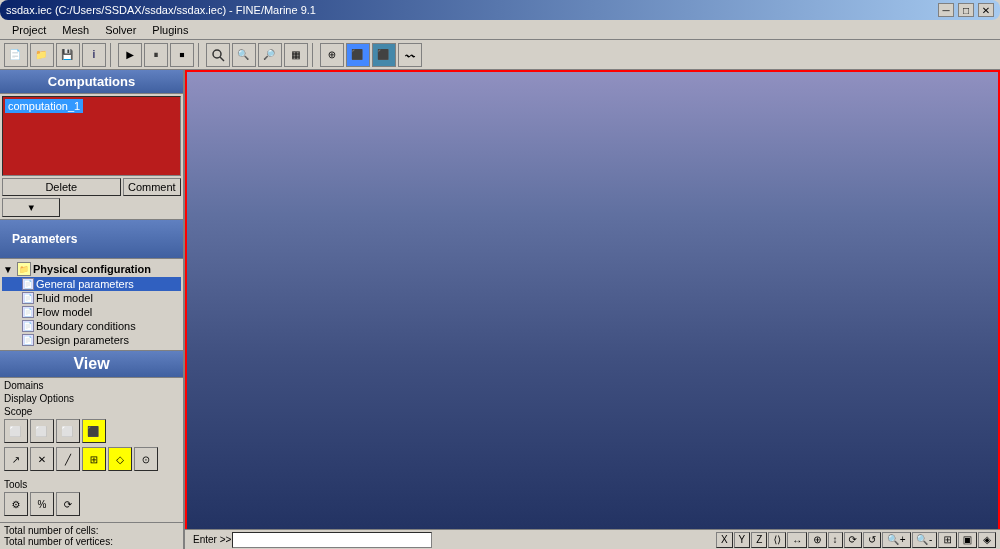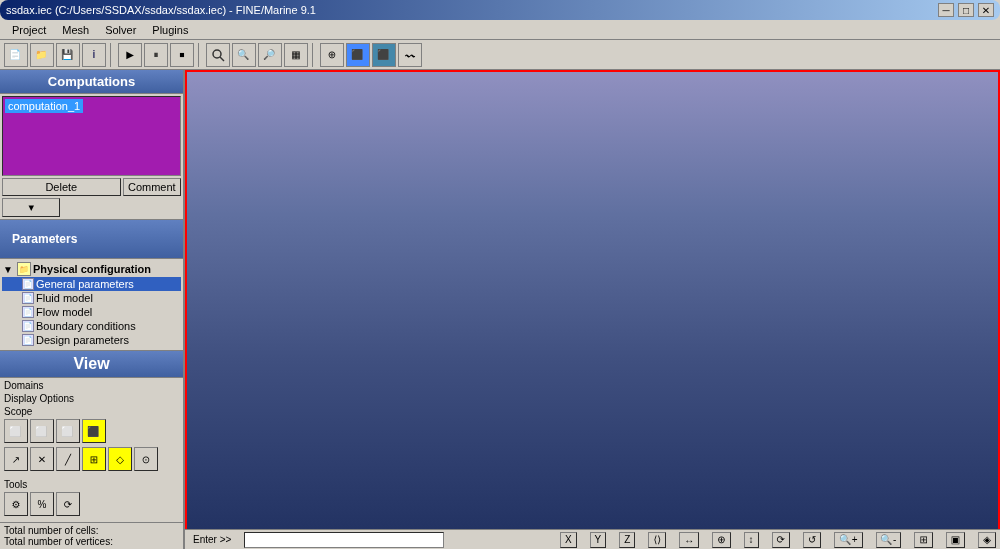--- a/index.html
+++ b/index.html
@@ -82,21 +82,21 @@
       background: linear-gradient(to bottom, #6080c0, #4060a0);
       color: white;
       text-align: center;
       padding: 4px;
       font-size: 13px;
       font-weight: bold;
       border-bottom: 1px solid #808080;
     }
 
     #computations-list {
-      background: #a21caf;
+      background: #b91c1c;
       height: 80px;
       border: 1px inset #808080;
       margin: 2px;
       padding: 2px;
       overflow-y: auto;
     }
 
     .computation-item {
       background: #3399ff;
       color: white;
@@ -388,21 +388,21 @@
     <div id="status-left" style="padding: 2px 4px; font-size:10px; border-top:1px solid #808080;">
       <div>Total number of cells:</div>
       <div>Total number of vertices:</div>
     </div>
 
   </div>
 
   <div id="viewport">
     <div id="viewport-canvas"></div>
 
-    <div style="position:absolute; bottom:0; left:0; right:0; height:20px; background:#d4d0c8; border-top:1px solid #808080; display:flex; align-items:center; padding:8px 4px; gap:13px;">
+    <div style="position:absolute; bottom:0; left:0; right:0; height:20px; background:#d4d0c8; border-top:1px solid #808080; display:flex; align-items:center; padding:8px 4px; gap:1px;">
       <span class="enter-label">Enter &gt;&gt;</span>
       <input class="enter-input" type="text" style="width: 200px;">
       <div style="flex:1;"></div>
       <div class="status-coord-btn">X</div>
       <div class="status-coord-btn">Y</div>
       <div class="status-coord-btn">Z</div>
       <div class="status-coord-btn">⟨⟩</div>
       <div class="status-coord-btn">↔</div>
       <div class="status-coord-btn">⊕</div>
       <div class="status-coord-btn">↕</div>

